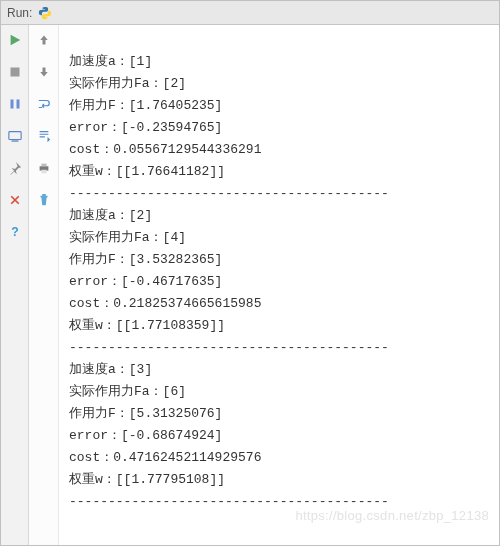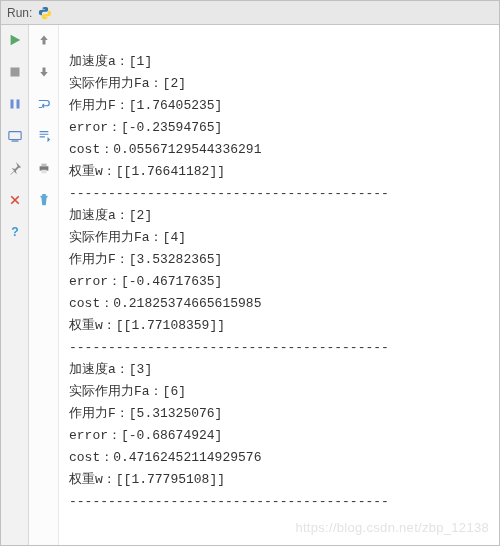--- a/index.html
+++ b/index.html
@@ -62,21 +62,21 @@
     font-size: 13px;
     line-height: 22px;
     color: #333;
     white-space: pre;
     overflow: hidden;
     position: relative;
   }
   .watermark {
     position: absolute;
     right: 10px;
-    bottom: 6px;
+    bottom: 18px;
     color: #e3e3e3;
     font-family: "Segoe UI", sans-serif;
     font-size: 13px;
     pointer-events: none;
     letter-spacing: 0.3px;
   }
 </style>
 </head>
 <body>
 

